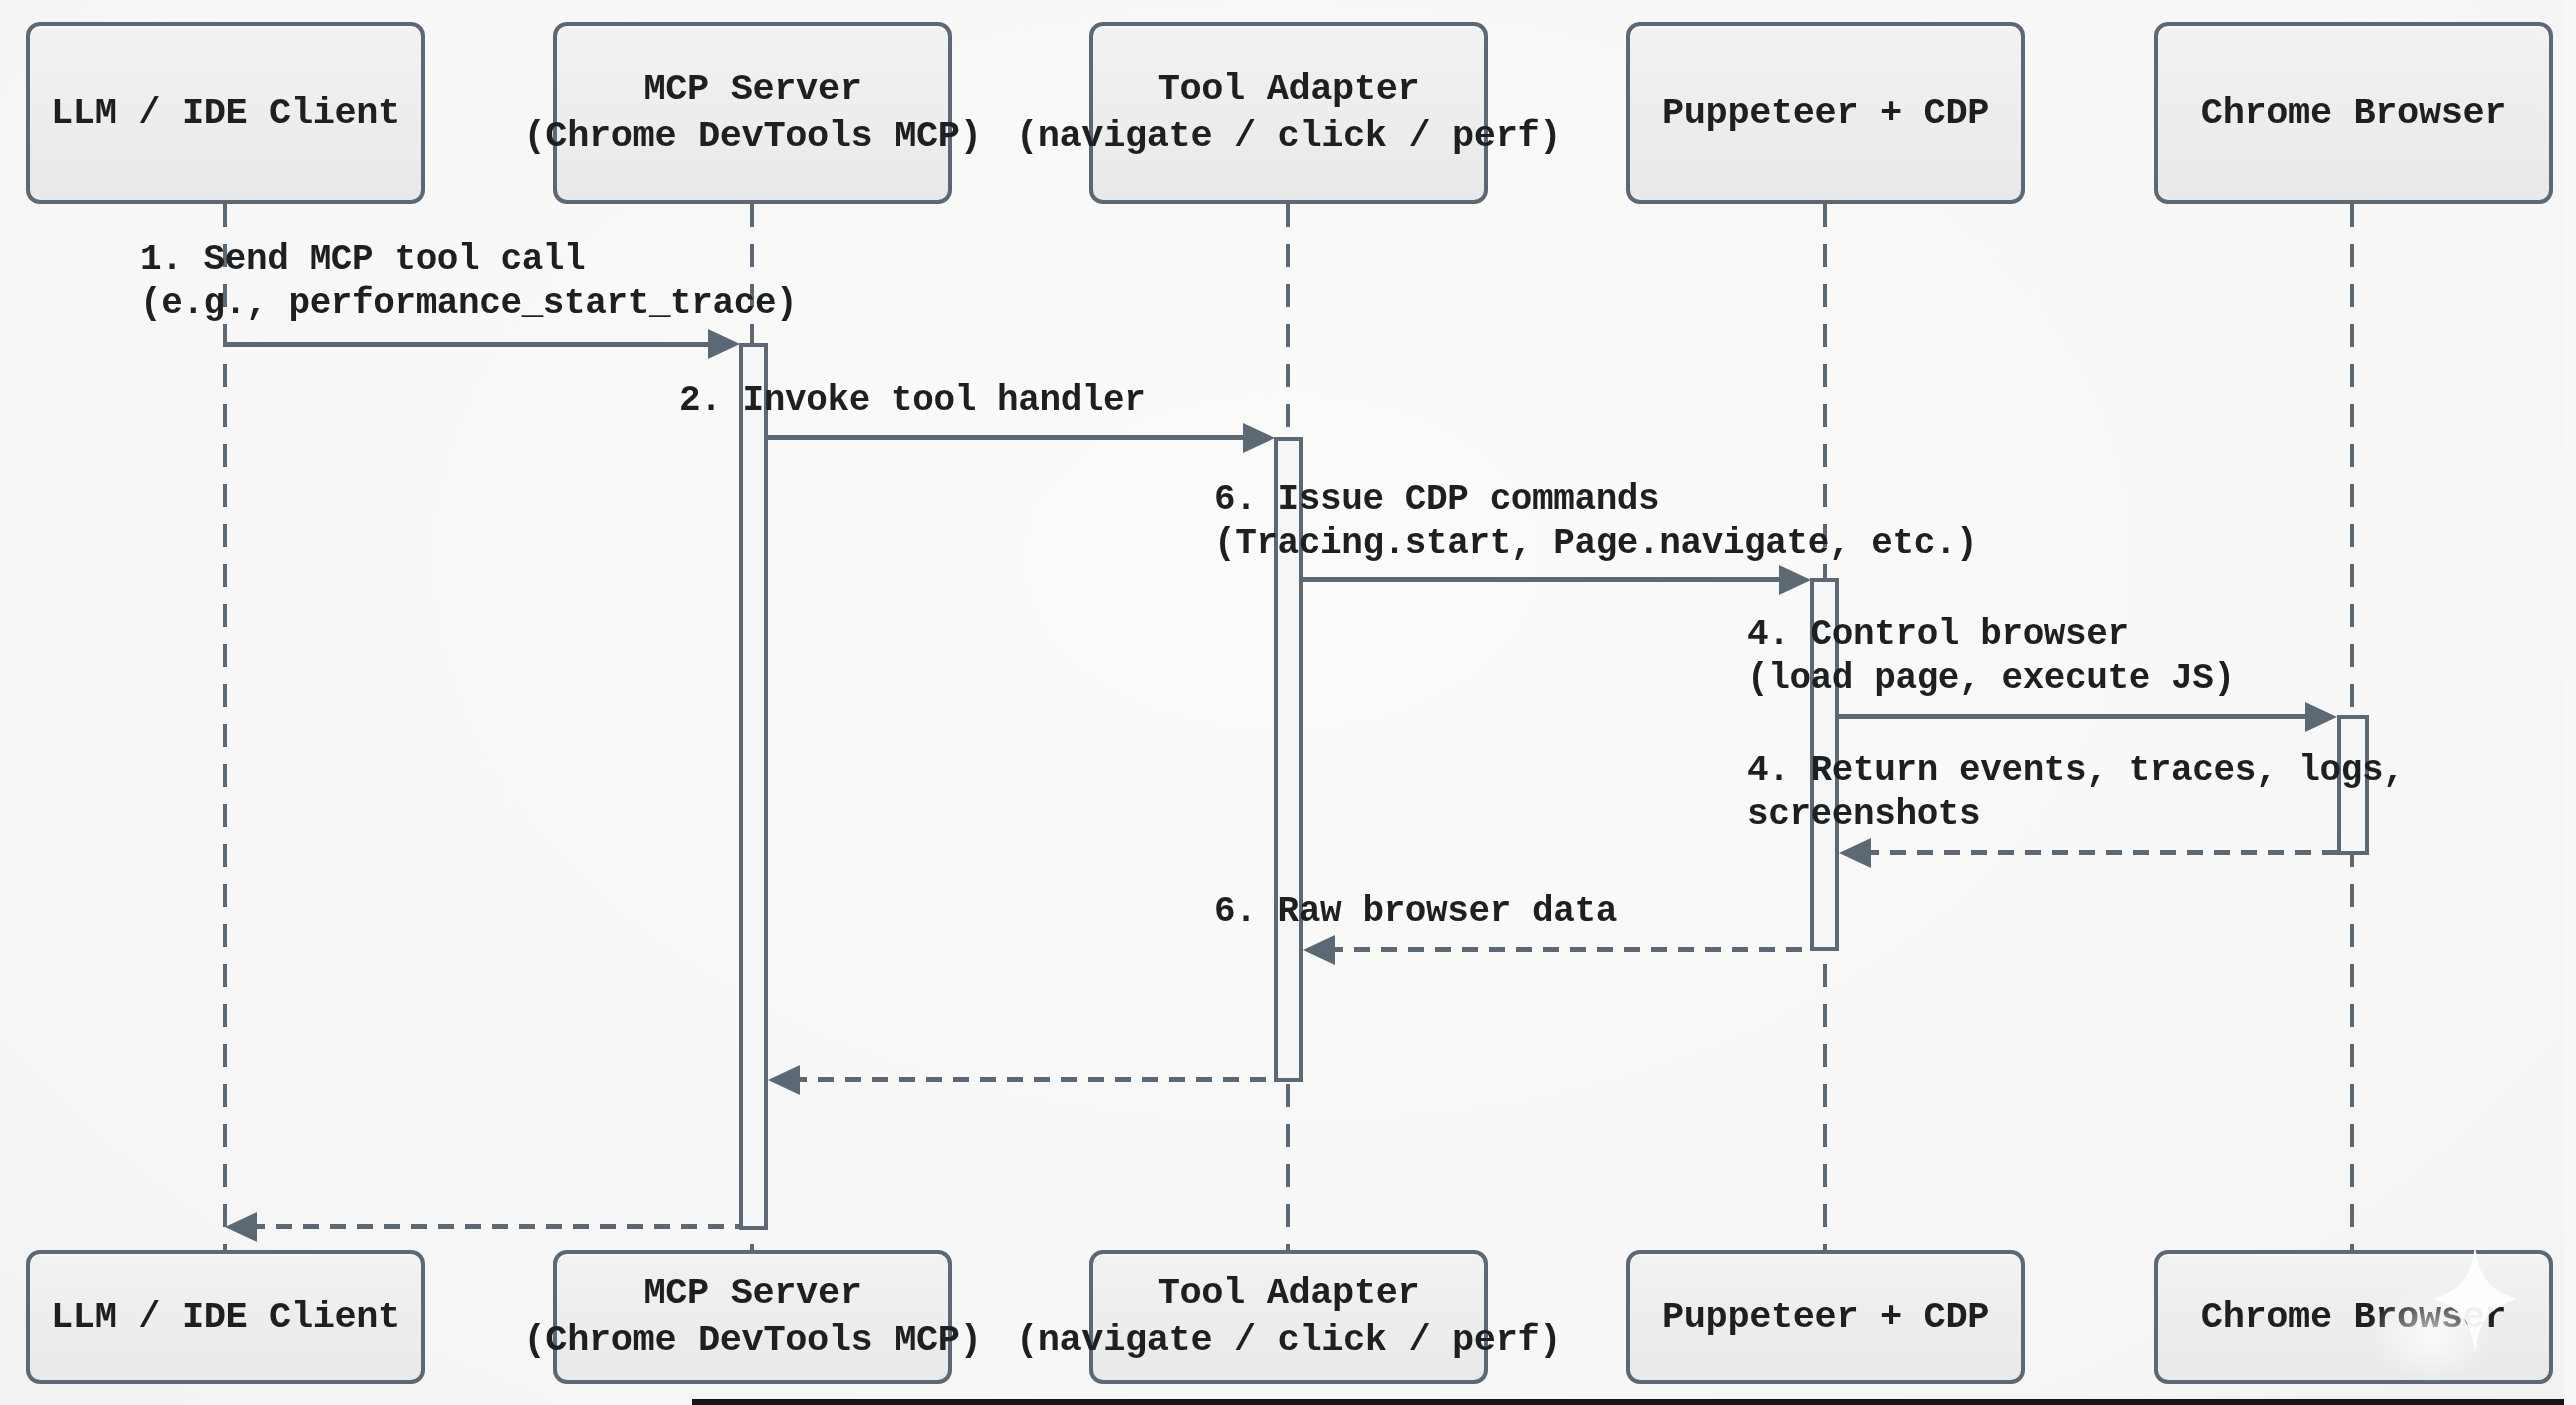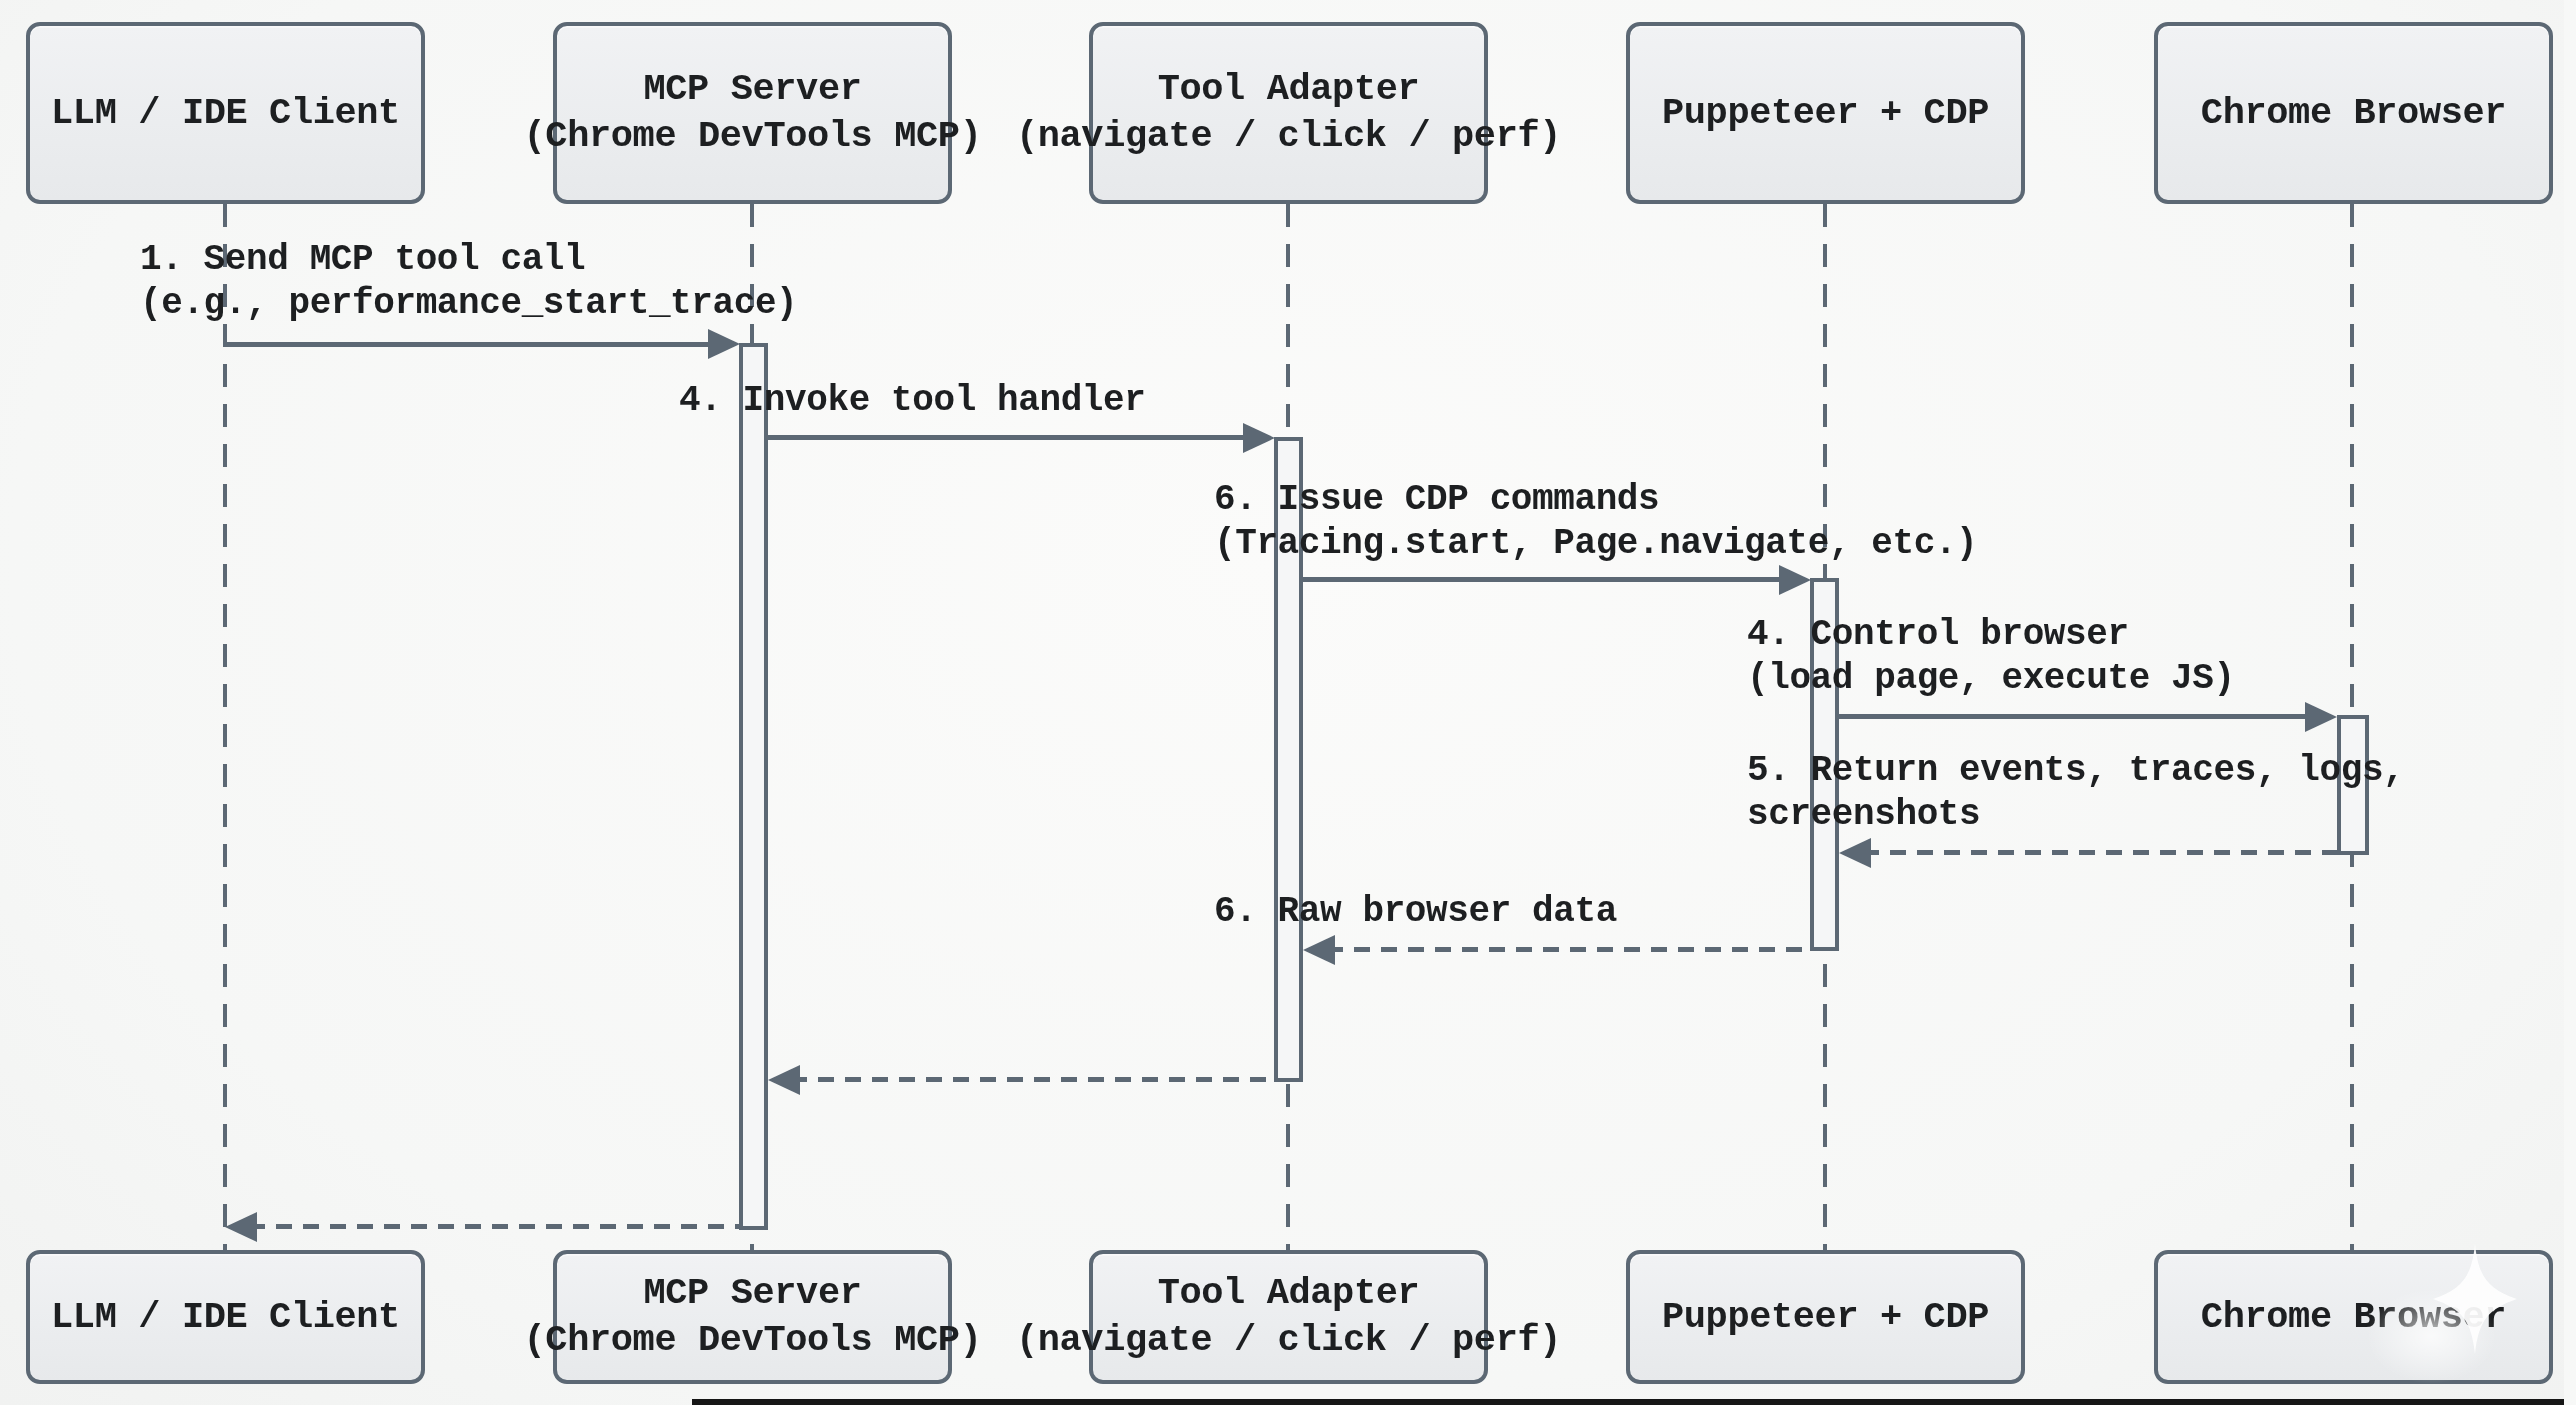--- a/index.html
+++ b/index.html
@@ -92,42 +92,42 @@
   <div class="act" style="left:2337px;top:715px;width:32px;height:140px"></div>
 
   <div class="mlabel" style="left:140px;top:238px">
     <span>1. Send MCP tool call</span>
     <span>(e.g., performance_start_trace)</span>
   </div>
   <div class="aline" style="left:225px;top:342px;width:499px"></div>
   <div class="ahead right" style="left:708px;top:329px"></div>
 
   <div class="mlabel" style="left:679px;top:379px">
-    <span>4. Invoke tool handler</span>
+    <span>2. Invoke tool handler</span>
     <span></span>
   </div>
   <div class="aline" style="left:768px;top:435px;width:491px"></div>
   <div class="ahead right" style="left:1243px;top:423px"></div>
 
   <div class="mlabel" style="left:1214px;top:478px">
     <span>6. Issue CDP commands</span>
     <span>(Tracing.start, Page.navigate, etc.)</span>
   </div>
   <div class="aline" style="left:1303px;top:577px;width:492px"></div>
   <div class="ahead right" style="left:1779px;top:565px"></div>
 
   <div class="mlabel" style="left:1747px;top:613px">
     <span>4. Control browser</span>
     <span>(load page, execute JS)</span>
   </div>
   <div class="aline" style="left:1839px;top:714px;width:482px"></div>
   <div class="ahead right" style="left:2305px;top:702px"></div>
 
   <div class="mlabel" style="left:1747px;top:749px">
-    <span>5. Return events, traces, logs,</span>
+    <span>4. Return events, traces, logs,</span>
     <span>screenshots</span>
   </div>
   <div class="aline dashed" style="left:1863px;top:850px;width:474px"></div>
   <div class="ahead left" style="left:1839px;top:838px"></div>
 
   <div class="mlabel" style="left:1214px;top:890px">
     <span>6. Raw browser data</span>
     <span></span>
   </div>
   <div class="aline dashed" style="left:1327px;top:947px;width:484px"></div>

